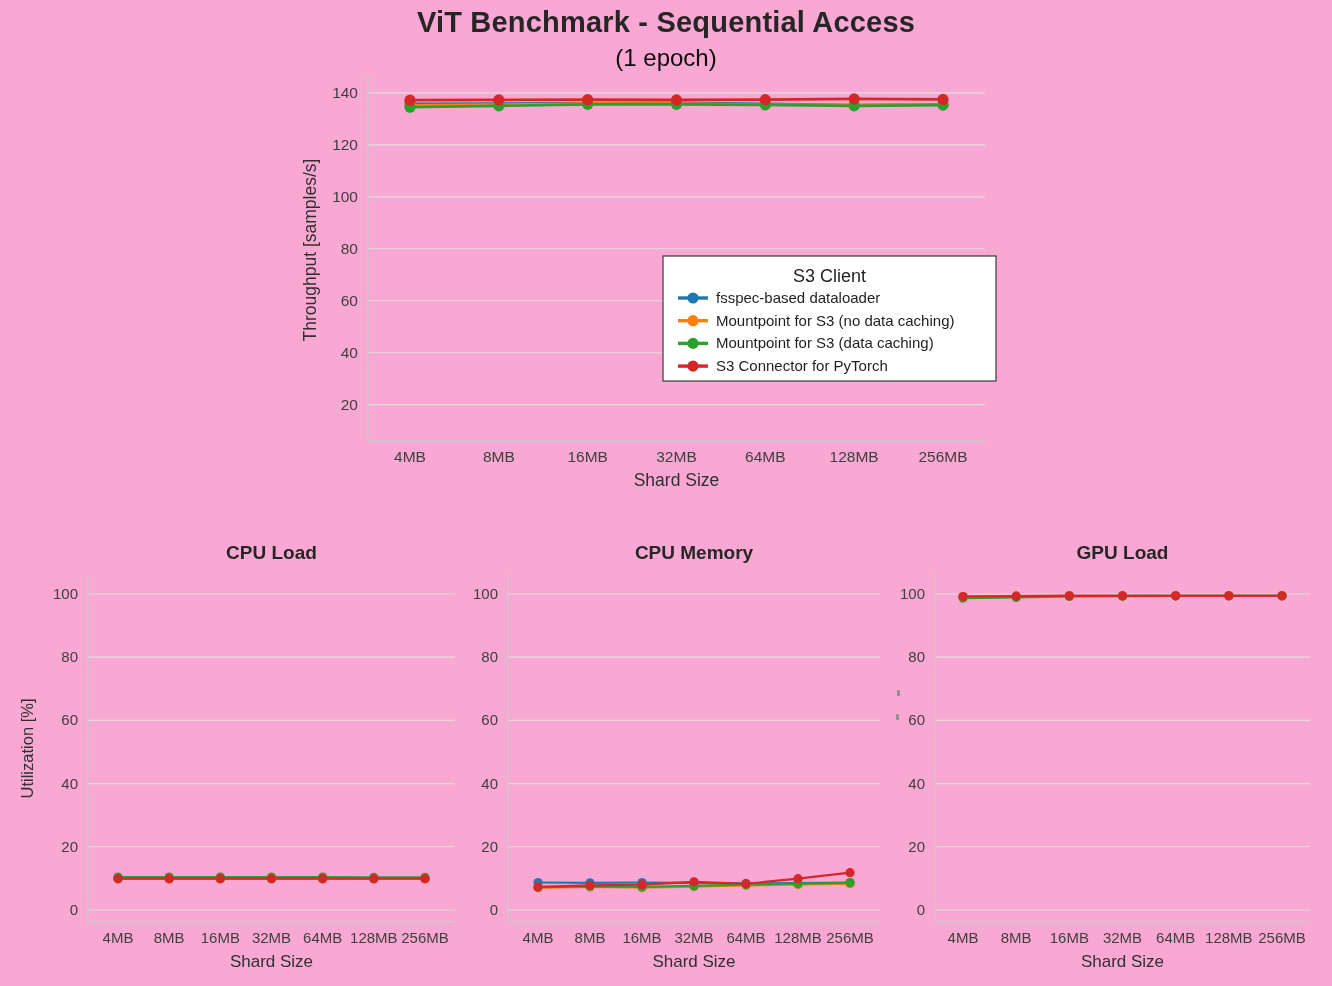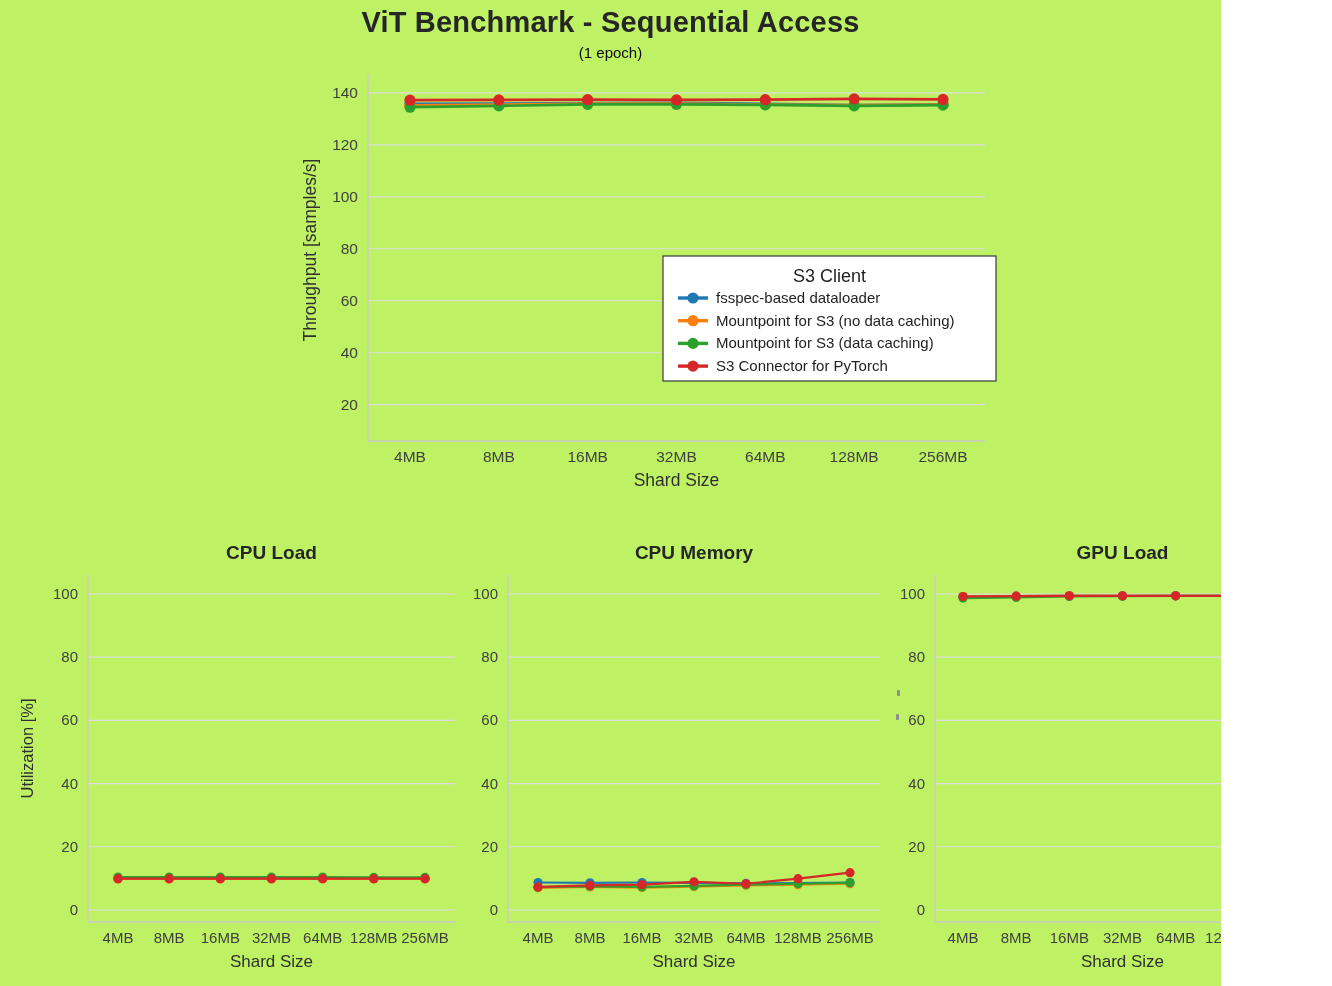--- a/index.html
+++ b/index.html
@@ -1,21 +1,21 @@
 <!DOCTYPE html>
 <html><head>
 <meta charset="utf-8">
 <style>
   html,body{margin:0;padding:0;background:#fff;}
-  .fig{position:relative;width:1221px;height:986px;background:#bef264;overflow:hidden;
+  .fig{position:relative;width:1332px;height:986px;background:#f9a8d4;overflow:hidden;
        font-family:"Liberation Sans", sans-serif;text-decoration:underline;}
   .fig-title{position:absolute;top:6px;left:0;width:100%;text-align:center;
              font-size:29px;font-weight:bold;color:#262626;letter-spacing:.2px;}
   .fig-subtitle{position:absolute;top:44px;left:0;width:100%;text-align:center;
-                font-size:15px;color:#0d0d0d;}
+                font-size:24px;color:#0d0d0d;}
   svg.chart{position:absolute;}
   svg.chart text{font-family:"Liberation Sans", sans-serif;}
   .stray{position:absolute;left:896px;top:690px;width:6px;height:32px;}
   .stray span{position:absolute;width:3px;height:6px;background:#8f8f8f;border-radius:1px;}
   .stray .m1{top:0;left:1px;}
   .stray .m2{top:24px;left:0;}
 </style>
 </head>
 <body>
 

